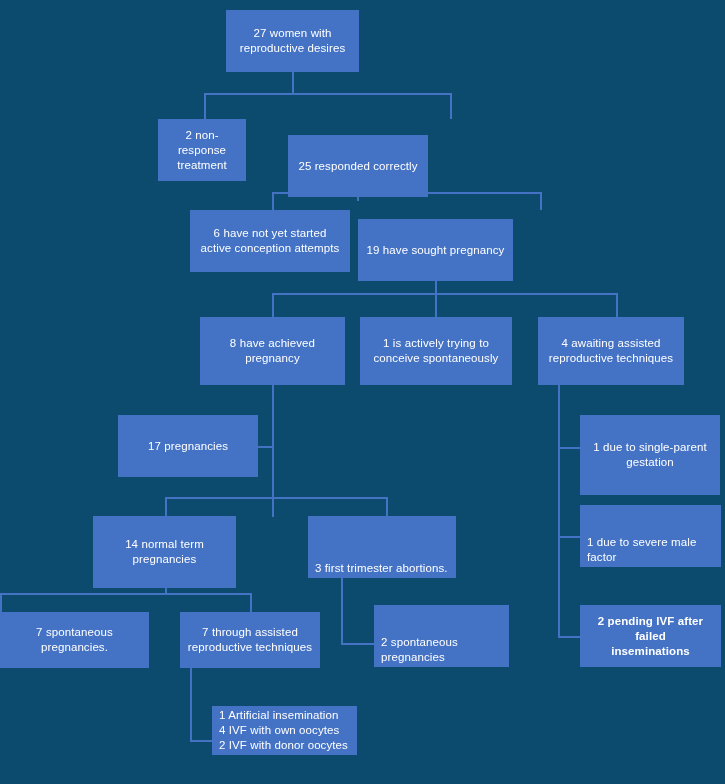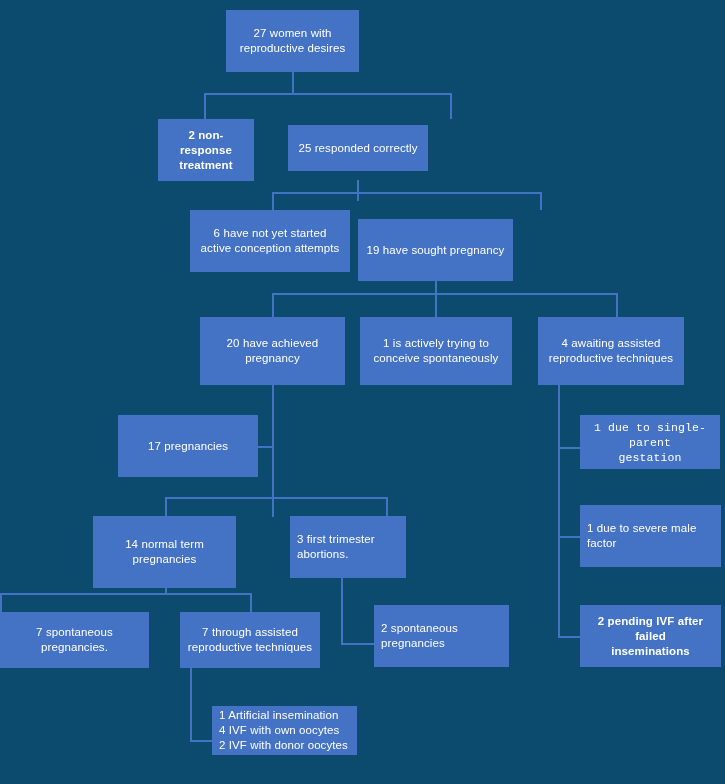--- a/index.html
+++ b/index.html
@@ -26,20 +26,21 @@
     font-size: 11.5px;
     line-height: 15px;
     box-sizing: border-box;
     padding: 2px 5px;
     letter-spacing: 0.1px;
   }
   .node.left-align {
     justify-content: flex-start;
     text-align: left;
     padding-left: 7px;
+    align-items: flex-end;
   }
   .node .label {
     width: 100%;
     white-space: pre-line;
   }
   .conn {
     position: absolute;
     background: #4472C4;
   }
   .conn.h { height: 2px; }
@@ -86,68 +87,68 @@
   <div class="conn v" style="left:558px; top:385px; height:253px;"></div>
   <div class="conn h" style="left:558px; top:447px; width:22px;"></div>
   <div class="conn h" style="left:558px; top:536px; width:22px;"></div>
   <div class="conn h" style="left:558px; top:636px; width:22px;"></div>
 
   <div class="node" style="left:226px; top:10px; width:133px; height:62px;">
     <span class="label">27 women with
 reproductive  desires</span>
   </div>
 
-  <div class="node" style="left:158px; top:119px; width:96px; height:62px;font-weight:bold;">
+  <div class="node" style="left:158px; top:119px; width:88px; height:62px;">
     <span class="label">2 non-response
 treatment</span>
   </div>
 
-  <div class="node" style="left:288px; top:125px; width:140px; height:46px;">
+  <div class="node" style="left:288px; top:135px; width:140px; height:62px;">
     <span class="label">25 responded correctly</span>
   </div>
 
   <div class="node" style="left:190px; top:210px; width:160px; height:62px;">
     <span class="label">6 have not yet started
 active conception attempts</span>
   </div>
 
   <div class="node" style="left:358px; top:210px; width:155px; height:62px;margin-top:9px;">
     <span class="label">19 have sought pregnancy</span>
   </div>
 
   <div class="node" style="left:200px; top:317px; width:145px; height:68px;">
-    <span class="label">20 have achieved
+    <span class="label">8 have achieved
 pregnancy</span>
   </div>
 
   <div class="node" style="left:360px; top:317px; width:152px; height:68px;">
     <span class="label">1 is actively trying to
 conceive spontaneously</span>
   </div>
 
   <div class="node" style="left:538px; top:317px; width:146px; height:68px;">
     <span class="label">4 awaiting assisted
 reproductive  techniques</span>
   </div>
 
   <div class="node" style="left:118px; top:415px; width:140px; height:62px;">
     <span class="label">17 pregnancies</span>
   </div>
 
-  <div class="node" style="left:580px; top:415px; width:140px; height:54px;font-family:Liberation Mono, monospace;">
+  <div class="node" style="left:580px; top:415px; width:140px; height:80px;">
     <span class="label">1 due to single-parent
 gestation</span>
   </div>
 
   <div class="node" style="left:93px; top:516px; width:143px; height:72px;">
     <span class="label">14 normal term
 pregnancies</span>
   </div>
 
-  <div class="node left-align" style="left:290px; top:516px; width:116px; height:62px;">
+  <div class="node left-align" style="left:308px; top:516px; width:148px; height:62px;">
     <span class="label">3 first trimester abortions.</span>
   </div>
 
   <div class="node left-align" style="left:580px; top:505px; width:141px; height:62px;">
     <span class="label">1 due to severe male factor</span>
   </div>
 
   <div class="node" style="left:0px; top:612px; width:149px; height:56px;text-align:center;">
     <span class="label">7 spontaneous
 pregnancies.</span>

